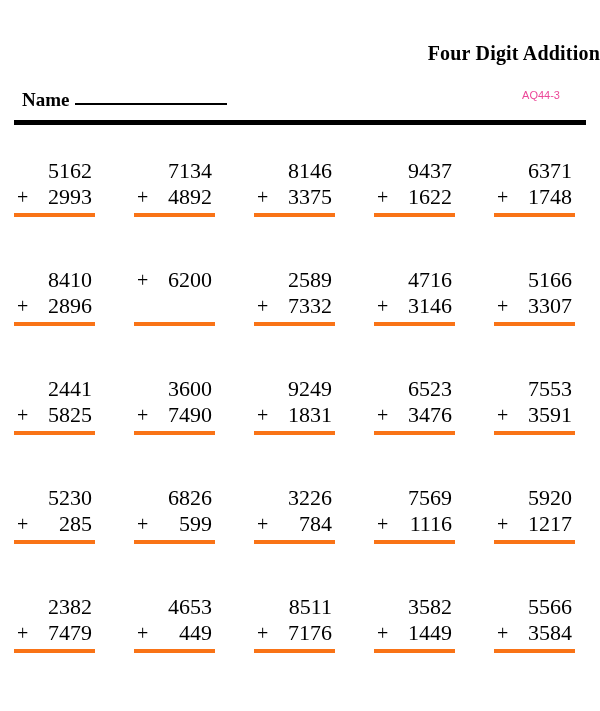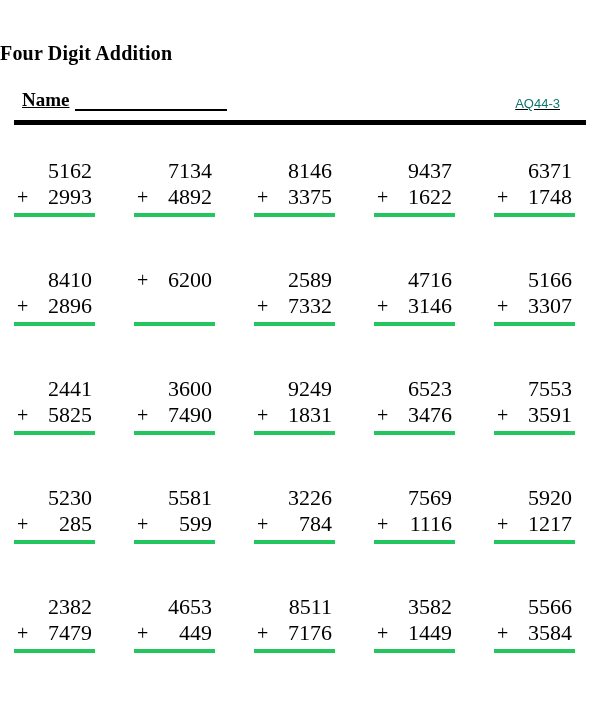--- a/index.html
+++ b/index.html
@@ -11,63 +11,62 @@
     position: relative;
     width: 600px;
     height: 711px;
     background: #ffffff;
     color: #000000;
     font-family: "Liberation Serif", serif;
     overflow: hidden;
   }
   .title {
     padding-top: 42px;
-    text-align: left;
+    text-align: right;
     font-size: 20px;
     font-weight: bold;
     letter-spacing: 0.2px;
   }
   .name-row {
     display: flex;
-    align-items: flex-end;
+    align-items: flex-start;
     margin: 24px 40px 0 22px;
-    text-decoration: underline;
   }
   .name-label {
     font-size: 19px;
     font-weight: bold;
   }
   .name-blank {
     display: inline-block;
     width: 152px;
     height: 14px;
     margin-left: 6px;
     border-bottom: 2px solid #000000;
   }
   .code {
     margin-left: auto;
     font-family: "Liberation Sans", sans-serif;
-    font-size: 13px;
-    color: #0f766e;
+    font-size: 11px;
+    color: #ec4899;
   }
   .rule {
     height: 5px;
     background: #000000;
     margin: 9px 14px 0 14px;
   }
   .grid {
     display: grid;
     grid-template-columns: repeat(5, 120px);
     row-gap: 50px;
     padding-left: 14px;
     margin-top: 33px;
   }
   .problem {
     width: 81px;
-    border-bottom: 4px solid #22c55e;
+    border-bottom: 4px solid #f97316;
     padding-bottom: 3px;
     font-size: 22px;
     line-height: 26px;
   }
   .top-operand {
     text-align: right;
     padding-right: 3px;
   }
   .bottom-line {
     display: flex;
@@ -219,21 +218,21 @@
 
   <div class="problem">
     <div class="top-operand">5230</div>
     <div class="bottom-line">
       <span class="op">+</span>
       <span class="bottom-operand">285</span>
     </div>
   </div>
 
   <div class="problem">
-    <div class="top-operand">5581</div>
+    <div class="top-operand">6826</div>
     <div class="bottom-line">
       <span class="op">+</span>
       <span class="bottom-operand">599</span>
     </div>
   </div>
 
   <div class="problem">
     <div class="top-operand">3226</div>
     <div class="bottom-line">
       <span class="op">+</span>

